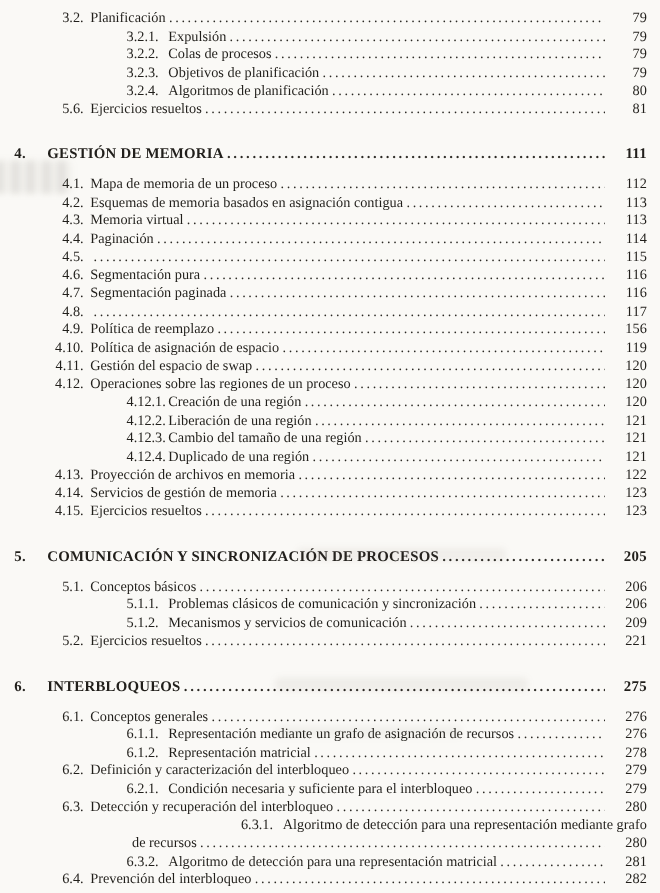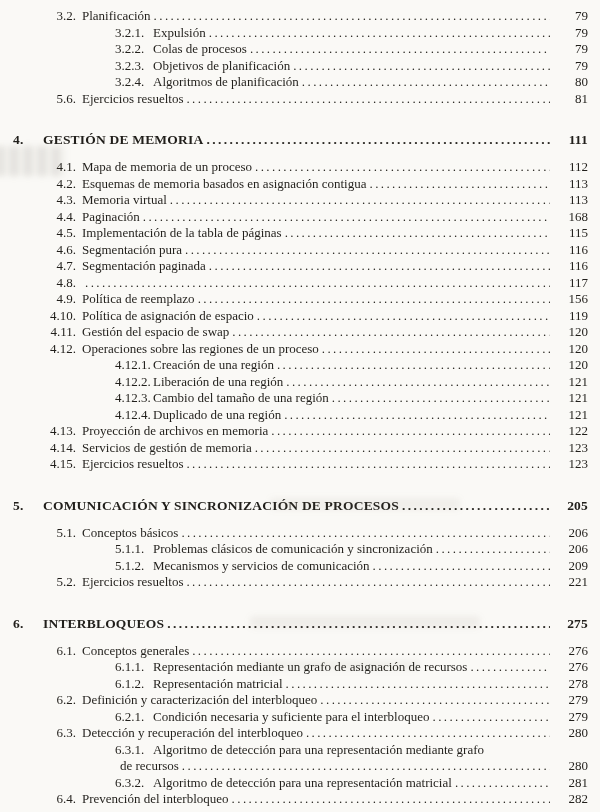--- a/index.html
+++ b/index.html
@@ -12,20 +12,21 @@
   }
   .toc {
     position:relative;
     padding:8px 12px 0 13px;
     font-size:13px;
   }
   .row {
     display:flex;
     align-items:baseline;
     line-height:16.5px;
+    justify-content:flex-end;
   }
   .row.chapter {
     font-weight:bold;
     font-size:13.5px;
     line-height:18px;
     margin:24px 0 10px 0;
     letter-spacing:.2px;
   }
   .numc { flex:none; width:30px; }
   .num1 { flex:none; width:63px; text-align:right; padding-right:6px; }
@@ -116,25 +117,24 @@
       <div class="row s1">
         <span class="num1">4.3.</span>
         <span class="title">Memoria virtual</span>
         <span class="leader">..........................................................................................................................................................................</span>
         <span class="pg">113</span>
       </div>
       <div class="row s1">
         <span class="num1">4.4.</span>
         <span class="title">Paginación</span>
         <span class="leader">..........................................................................................................................................................................</span>
-        <span class="pg">168</span>
+        <span class="pg">114</span>
       </div>
       <div class="row s1">
         <span class="num1">4.5.</span>
-        <span class="title">Implementación de la tabla de páginas</span>
         <span class="leader">..........................................................................................................................................................................</span>
         <span class="pg">115</span>
       </div>
       <div class="row s1">
         <span class="num1">4.6.</span>
         <span class="title">Segmentación pura</span>
         <span class="leader">..........................................................................................................................................................................</span>
         <span class="pg">116</span>
       </div>
       <div class="row s1">

